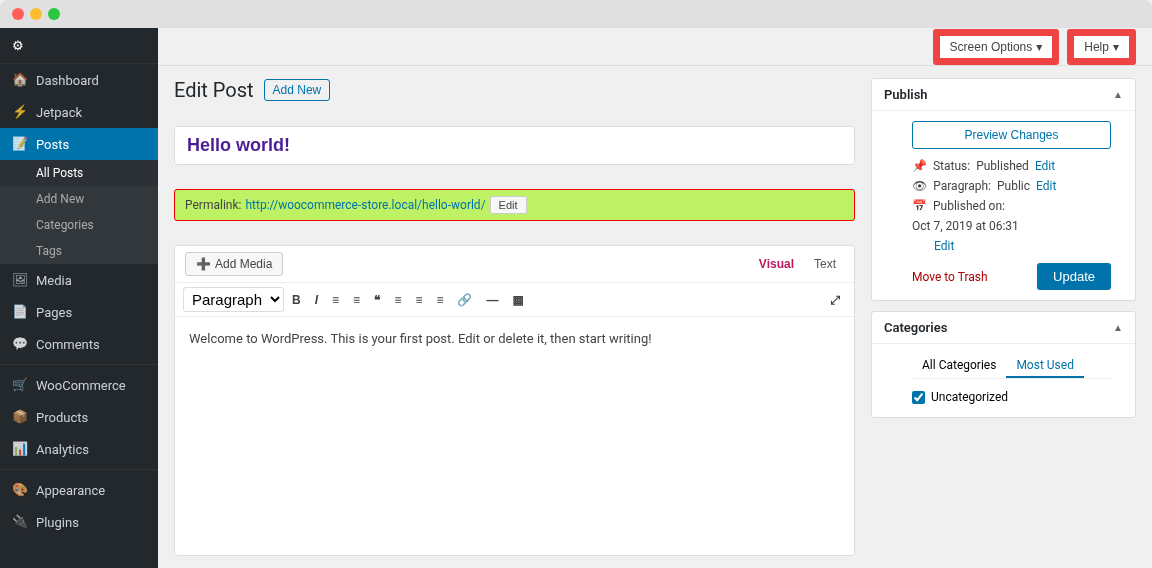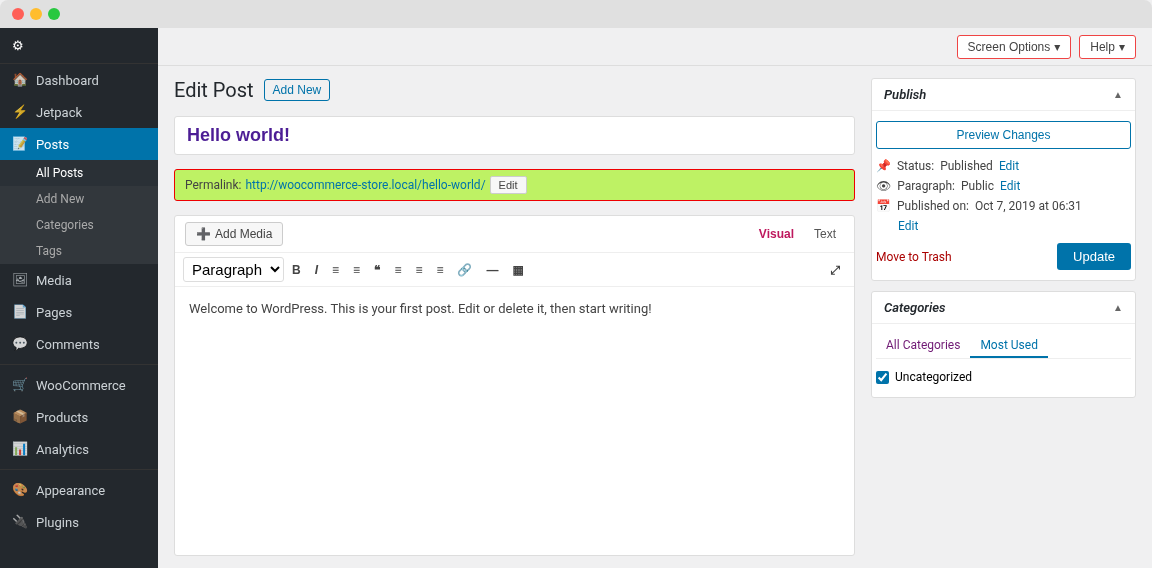--- a/index.html
+++ b/index.html
@@ -24,27 +24,27 @@
     .sidebar-submenu { background: #32373c; }
     .sidebar-submenu .sub-item { padding: 6px 12px 6px 36px; color: #aaa; font-size: 12px; cursor: pointer; display: block; }
     .sidebar-submenu .sub-item:hover, .sidebar-submenu .sub-item.active { color: #fff; background: #2a3036; }
     .sidebar-submenu .sub-item.active { color: #fff; }
 
     
     .content { flex: 1; display: flex; flex-direction: column; overflow: hidden; }
 
     
     .topbar { background: #f0f0f1; height: 38px; display: flex; align-items: center; justify-content: flex-end; padding: 0 16px; gap: 8px; border-bottom: 1px solid #ddd; flex-shrink: 0; }
-    .topbar-btn { background: #fff; border: 1px solid #ef4444; border-radius: 3px; padding: 4px 10px; font-size: 12px; cursor: pointer; display: flex; align-items: center; gap: 4px; color: #444; }
+    .topbar-btn { background: #fff; border: 7px solid #ef4444; border-radius: 3px; padding: 4px 10px; font-size: 12px; cursor: pointer; display: flex; align-items: center; gap: 4px; color: #444; }
 
     
     .page-area { display: flex; flex: 1; overflow: hidden; padding: 12px 16px; gap: 16px; }
 
     
-    .editor-area { flex: 1; display: flex; flex-direction: column; gap: 14px; min-width: 0; }
+    .editor-area { flex: 1; display: flex; flex-direction: column; gap: 24px; min-width: 0; }
     .page-title-row { display: flex; align-items: center; gap: 10px; }
     .page-heading { font-size: 20px; font-weight: 400; color: #23282d; }
     .add-new-btn { border: 1px solid #0073aa; color: #0073aa; background: transparent; padding: 3px 8px; font-size: 12px; border-radius: 3px; cursor: pointer; }
 
     .post-title-input { width: 100%; border: 1px solid #ddd; border-radius: 3px; padding: 8px 12px; font-size: 18px; font-weight: 600; color: #4c1d95; background: #fff; outline: none; }
 
     .permalink-row { border: 1.5px solid #e00; border-radius: 3px; padding: 6px 10px; background: #bef264; display: flex; align-items: center; gap: 4px; font-size: 12px; color: #444; }
     .permalink-link { color: #0073aa; text-decoration: none; }
     .permalink-edit-btn { border: 1px solid #ccc; background: #f7f7f7; padding: 2px 8px; font-size: 11px; border-radius: 2px; cursor: pointer; color: #444; }
 
@@ -55,36 +55,36 @@
     .view-btn { background: none; border: none; font-size: 12px; padding: 3px 8px; cursor: pointer; color: #555; border-radius: 2px; }
     .view-btn.active { color: #be185d; font-weight: 600; }
     .editor-toolbar { display: flex; align-items: center; gap: 2px; padding: 4px 8px; border-bottom: 1px solid #eee; flex-wrap: wrap; }
     .editor-toolbar select { border: 1px solid #ddd; border-radius: 3px; font-size: 15px; padding: 2px 4px; background: #fff; }
     .toolbar-btn { background: none; border: 1px solid transparent; border-radius: 2px; padding: 2px 5px; cursor: pointer; font-size: 12px; color: #444; font-weight: bold; }
     .editor-content { padding: 12px 14px; flex: 1; font-size: 13px; color: #444; line-height: 1.6; }
 
     
     .panels { width: 265px; display: flex; flex-direction: column; gap: 10px; flex-shrink: 0; overflow-y: auto; }
     .panel { background: #fff; border: 1px solid #ddd; border-radius: 3px; }
-    .panel-header { display: flex; justify-content: space-between; align-items: center; padding: 8px 12px; border-bottom: 1px solid #eee; font-weight: 600; font-size: 13px; color: #23282d; font-style: italic; }
+    .panel-header { display: flex; justify-content: space-between; align-items: center; padding: 8px 12px; border-bottom: 1px solid #eee; font-weight: 600; font-size: 13px; color: #23282d; }
     .panel-header .chevron { font-size: 10px; color: #666; }
-    .panel-body { padding: 10px 4px; }
+    .panel-body { padding: 10px 24px; margin-left: 16px; }
 
     
     .publish-preview-btn { width: 100%; border: 1px solid #0073aa; background: #fff; color: #0073aa; padding: 6px; border-radius: 3px; cursor: pointer; font-size: 12px; margin-bottom: 10px; }
     .publish-meta { display: flex; flex-direction: column; gap: 6px; margin-bottom: 10px; }
     .publish-meta-row { display: flex; align-items: center; gap: 6px; font-size: 12px; color: #444; }
     .publish-meta-row a { color: #0073aa; text-decoration: none; }
     .publish-actions { display: flex; justify-content: space-between; align-items: center; margin-top: 6px; }
     .trash-link { color: #a00; font-size: 12px; text-decoration: none; cursor: pointer; }
     .update-btn { background: #0073aa; color: #fff; border: none; border-radius: 3px; padding: 6px 16px; font-size: 13px; cursor: pointer; font-weight: 400; }
 
     
     .cat-tabs { display: flex; border-bottom: 1px solid #eee; margin-bottom: 8px; }
-    .cat-tab { padding: 4px 10px; font-size: 12px; cursor: pointer; border-bottom: 2px solid transparent; color: #701a75; }
+    .cat-tab { padding: 4px 10px; font-size: 12px; cursor: pointer; border-bottom: 2px solid transparent; color: #000000; }
     .cat-tab.active { border-bottom-color: #0073aa; color: #0073aa; }
     .cat-item { display: flex; align-items: center; gap: 6px; font-size: 12px; padding: 3px 0; }
     .cat-checkbox { width: 13px; height: 13px; accent-color: #0073aa; }
     .add-cat-link { color: #0073aa; font-size: 12px; text-decoration: none; margin-top: 6px; display: block; cursor: pointer; }
 
     .separator { height: 1px; background: #333; margin: 4px 0; }
 
     ::-webkit-scrollbar { width: 6px; }
     ::-webkit-scrollbar-thumb { background: #555; border-radius: 3px; }
   </style>

